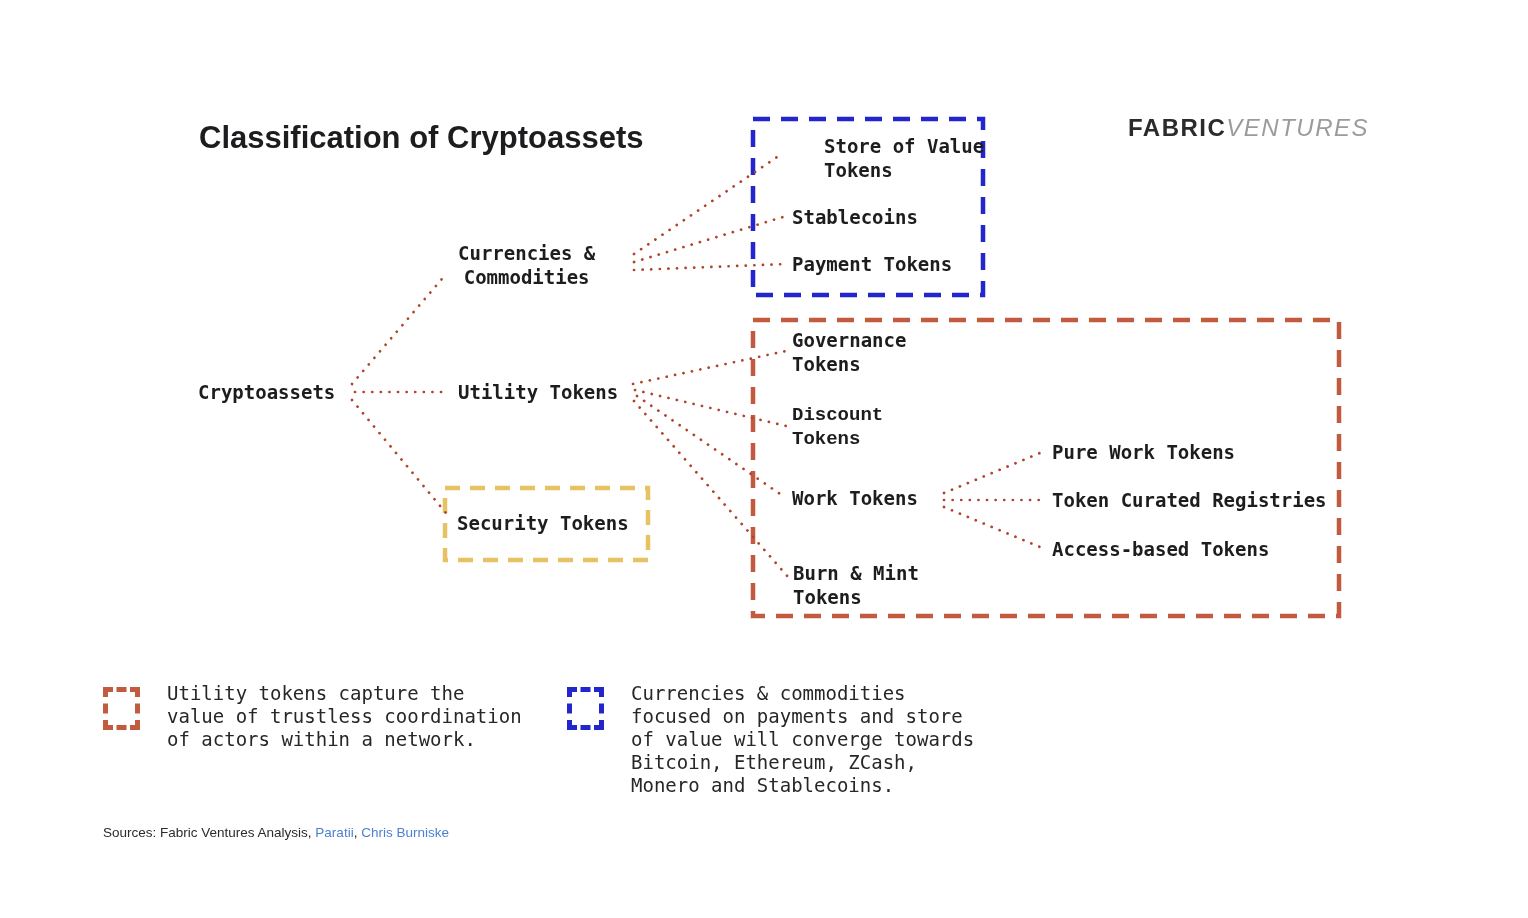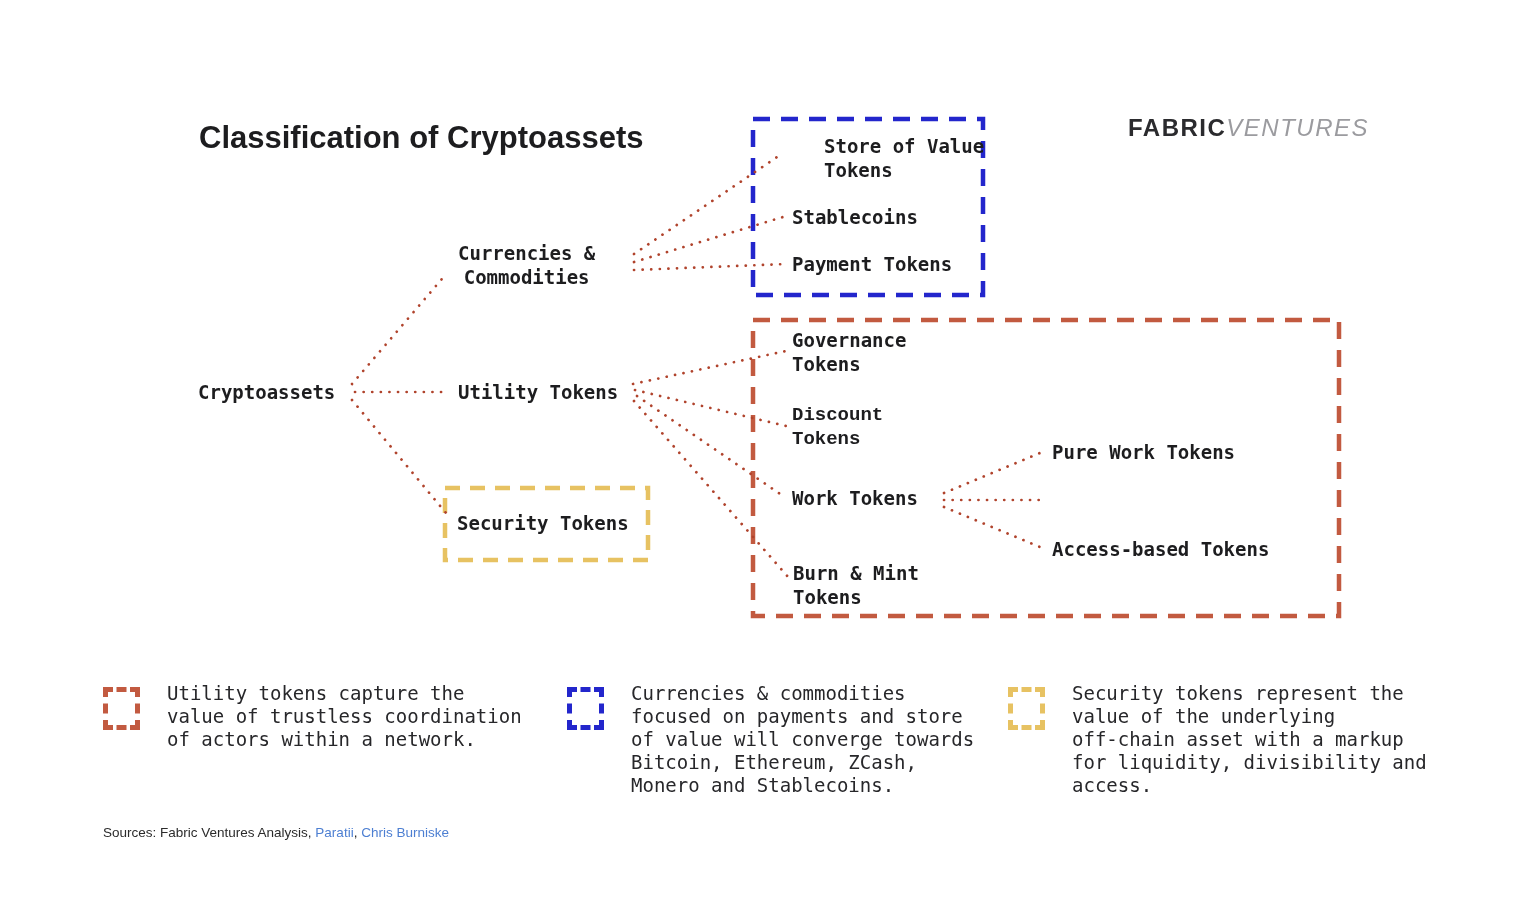--- a/index.html
+++ b/index.html
@@ -106,45 +106,38 @@
   <div class="node" style="left:792px; top:403px;font-family:Liberation Mono, monospace;">Discount
 Tokens</div>
 
   <div class="node" style="left:792px; top:486px;">Work Tokens</div>
 
   <div class="node" style="left:793px; top:561px;">Burn &amp; Mint
 Tokens</div>
 
   <div class="node" style="left:1052px; top:440px;">Pure Work Tokens</div>
 
+  <div class="node" style="left:1052px; top:488px;">Token Curated Registries</div>
 
   <div class="node" style="left:1052px; top:537px;">Access-based Tokens</div>
 
   <div class="legend-item" style="left:103px; top:682px;">
     <span class="legend-icon icon-utility"></span>
     <div class="legend-text">Utility tokens capture the
 value of trustless coordination
 of actors within a network.</div>
   </div>
 
   <div class="legend-item" style="left:567px; top:682px;">
     <span class="legend-icon icon-currencies"></span>
     <div class="legend-text">Currencies &amp; commodities
 focused on payments and store
 of value will converge towards
 Bitcoin, Ethereum, ZCash,
 Monero and Stablecoins.</div>
   </div>
 
-  <div class="legend-item" style="left:1008px; top:682px;">
-    <span class="legend-icon icon-security"></span>
-    <div class="legend-text">Security tokens represent the
-value of the underlying
-off-chain asset with a markup
-for liquidity, divisibility and
-access.</div>
-  </div>
 
   <div class="sources">
     <span>Sources: Fabric Ventures Analysis, </span><a>Paratii</a><span>, </span><a>Chris Burniske</a>
   </div>
 
 </div>
 
 </body></html>

